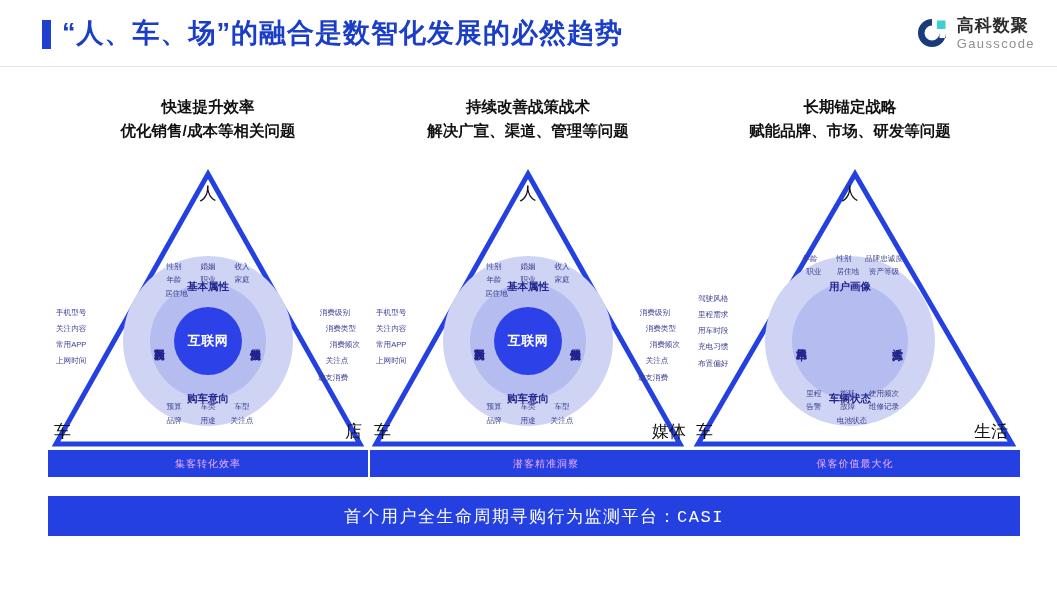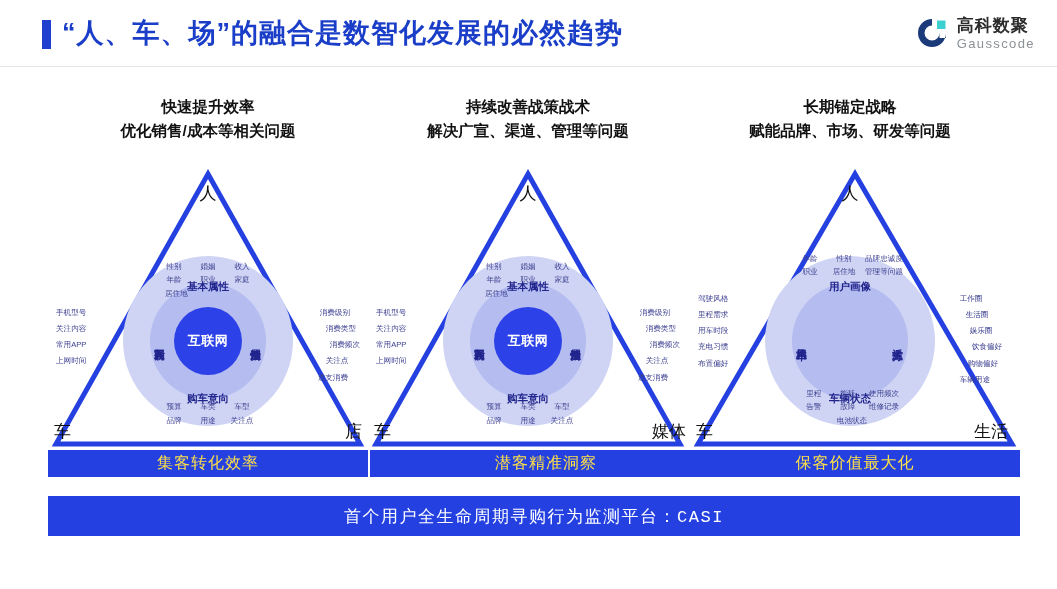--- a/index.html
+++ b/index.html
@@ -59,21 +59,21 @@
   .sat-bot{left:50%;transform:translateX(-50%);bottom:23px;text-align:center;}
   .sat-bot span{display:inline-block;min-width:26px;padding:0 4px;}
   .sat-left{left:8px;top:144px;text-align:right;}
   .sat-right{right:8px;top:144px;text-align:left;}
   .sat-left div,.sat-right div{padding:1.5px 0;}
   .sat-left.t3,.sat-right.t3{top:130px;}
 
   
   .banner{position:absolute;top:450px;height:27px;background:#2440e0;
           display:flex;align-items:center;justify-content:center;}
-  .banner span{color:#fde047;font-size:16px;letter-spacing:1px;}
+  .banner span{color:#f0abfc;font-size:10px;letter-spacing:1px;}
   .b1{left:48px;width:320px;} .b2{left:370px;width:310px;padding-left:21px;} .b3{left:690px;width:330px;}
 
   .platform{position:absolute;left:48px;top:496px;width:972px;height:40px;background:#2440e0;
             display:flex;align-items:center;justify-content:center;font-family:Liberation Mono, monospace;}
   .platform span{color:#fff;font-size:17px;letter-spacing:1.5px;}
 </style>
 </head>
 <body>
 
 <div class="header">
@@ -213,42 +213,34 @@
     <div class="ring-outer"></div>
     <div class="ring-mid"></div>
     <div class="ring-lbl rl-top">用户画像</div>
     <div class="ring-lbl rl-bot">车辆状态</div>
     <div class="ring-lbl rl-left">用车风格</div>
     <div class="ring-lbl rl-right">生活方式</div>
   </div>
 
   <div class="sat sat-top" style="top:92px;">
     <div><span>年龄</span><span>性别</span><span>品牌忠诚度</span></div>
-    <div><span>职业</span><span>居住地</span><span>管理等问题</span></div>
+    <div><span>职业</span><span>居住地</span><span>资产等级</span></div>
   </div>
   <div class="sat sat-bot">
     <div><span>里程</span><span>能耗</span><span>使用频次</span></div>
     <div><span>告警</span><span>故障</span><span>维修记录</span></div>
     <div style="text-align:center;padding-left:4px;"><span>电池状态</span></div>
   </div>
   <div class="sat sat-left t3">
     <div>驾驶风格</div>
     <div>里程需求</div>
     <div>用车时段</div>
     <div>充电习惯</div>
     <div>布置偏好</div>
   </div>
-  <div class="sat sat-right t3">
-    <div style="padding-left:2px;">工作圈</div>
-    <div style="padding-left:8px;">生活圈</div>
-    <div style="padding-left:12px;">娱乐圈</div>
-    <div style="padding-left:14px;">饮食偏好</div>
-    <div style="padding-left:10px;">购物偏好</div>
-    <div style="padding-left:2px;">车辆用途</div>
-  </div>
 </div>
 
 <div class="banner b1">
   <span>集客转化效率</span>
 </div>
 <div class="banner b2">
   <span>潜客精准洞察</span>
 </div>
 <div class="banner b3">
   <span>保客价值最大化</span>

